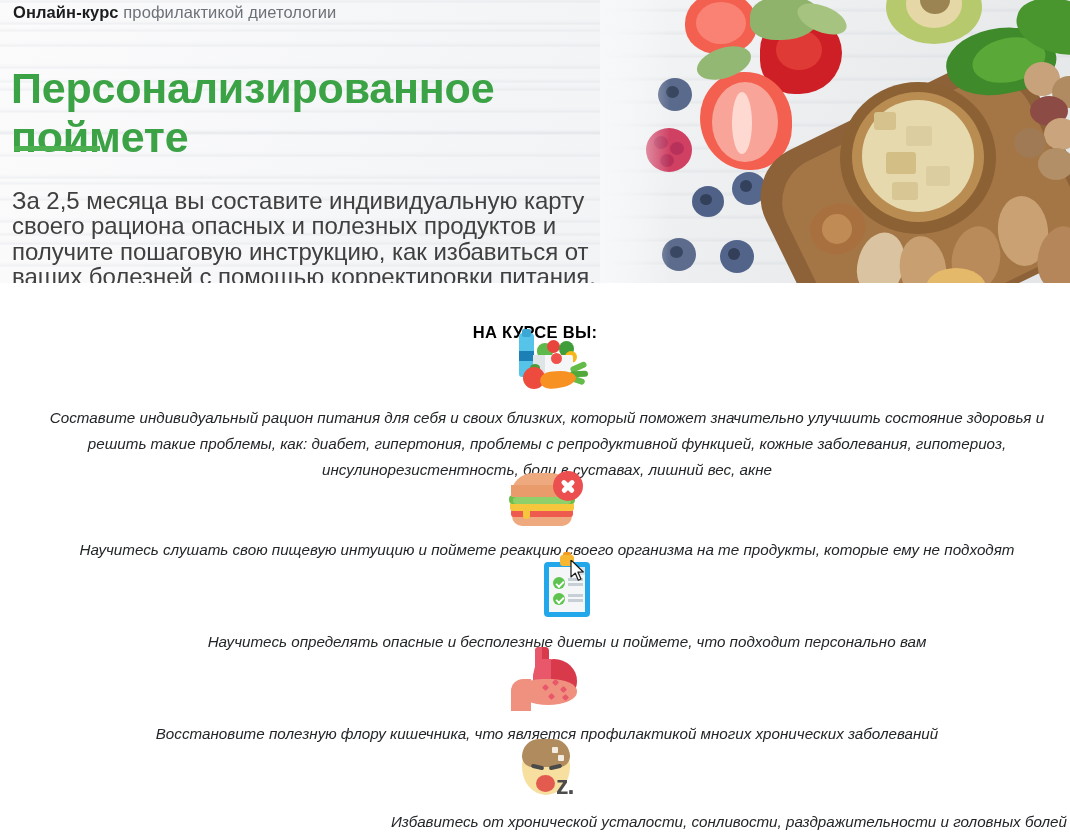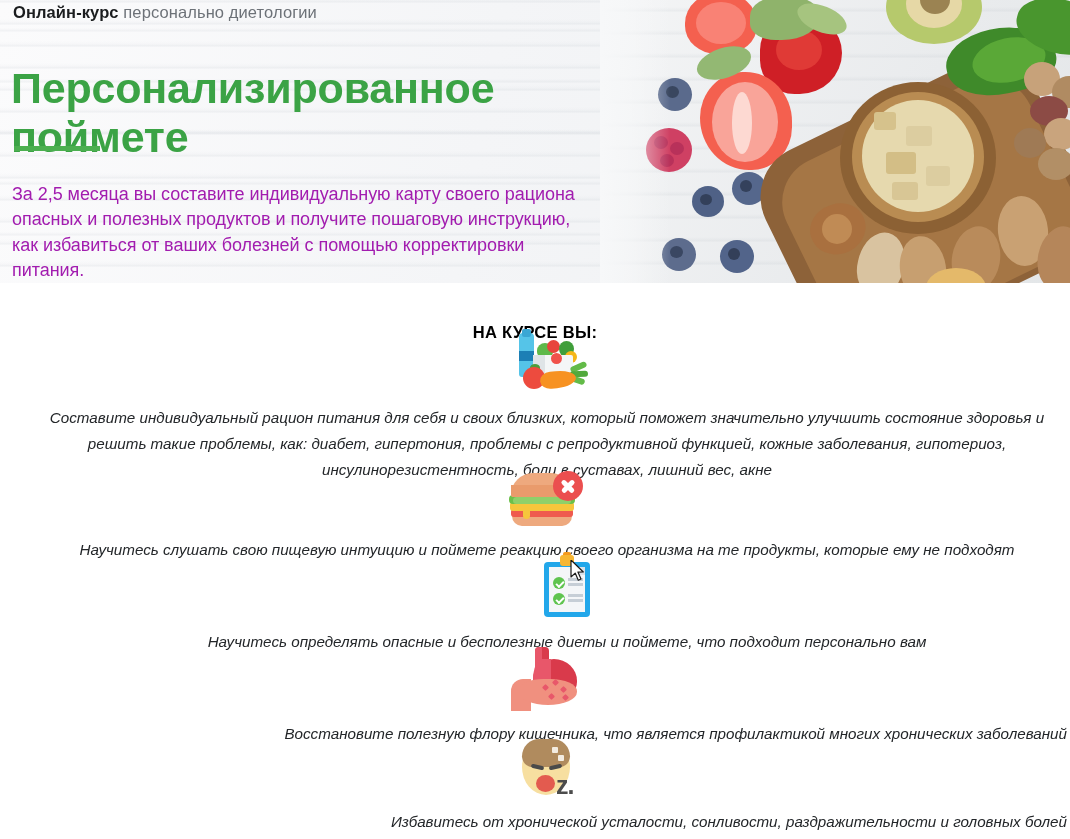--- a/index.html
+++ b/index.html
@@ -66,21 +66,21 @@
   .hero-title{
     position:absolute;left:11px;top:35px;width:580px;
     font-size:43px;line-height:49px;font-weight:700;color:#3ba345;
     letter-spacing:-.2px;
   }
   .hero-rule{
     position:absolute;left:14px;top:146px;width:86px;height:5px;background:#4caf50;
   }
   .hero-desc{
     position:absolute;left:12px;top:164px;width:585px;
-    font-size:18px;line-height:25.4px;color:#a21caf;letter-spacing:-.05px;
+    font-size:24px;line-height:25.4px;color:#404040;letter-spacing:-.05px;
   }
 
   
   .benefits{position:absolute;left:0;top:283px;width:1070px;height:556px;background:#fff;}
   .sect-title{
     position:absolute;left:0;top:26px;width:1070px;text-align:center;
     font-size:16.5px;font-weight:700;color:#000;letter-spacing:.3px;
   }
   .item{position:absolute;left:12px;width:1070px;}
   .item .icon-wrap{width:1070px;text-align:center;line-height:0;}
@@ -245,21 +245,21 @@
       <i class="o" style="left:258px;top:232px;width:46px;height:64px;background:#d9c3a0;border-radius:50% 50% 46% 46%;transform:rotate(14deg);"></i>
       <i class="o" style="left:300px;top:236px;width:46px;height:66px;background:#c79f70;border-radius:50%;transform:rotate(-8deg);"></i>
       <i class="o" style="left:352px;top:226px;width:48px;height:66px;background:#b98b5b;border-radius:50%;transform:rotate(10deg);"></i>
       <i class="o" style="left:398px;top:196px;width:50px;height:70px;background:#c9a173;border-radius:50%;transform:rotate(-6deg);"></i>
       <i class="o" style="left:438px;top:226px;width:44px;height:64px;background:#b5865a;border-radius:50%;transform:rotate(12deg);"></i>
       <i class="o" style="left:326px;top:268px;width:60px;height:40px;background:#e4b96a;border-radius:50%;"></i>
       <div class="photo-fade"></div>
     </div>
 
     <div class="hero-copy">
-      <div class="kicker"><b>Онлайн-курс</b><span> персонально диетологии</span></div>
+      <div class="kicker"><b>Онлайн-курс</b><span> профилактикой диетологии</span></div>
       <h1 class="hero-title">Персонализированное поймете</h1>
       <div class="hero-rule"></div>
       <p class="hero-desc">За 2,5 месяца вы составите индивидуальную карту своего рациона опасных и полезных продуктов и получите пошаговую инструкцию, как избавиться от ваших болезней с помощью корректировки питания.</p>
     </div>
   </section>
 
   <section class="benefits">
     <h2 class="sect-title">НА КУРСЕ ВЫ:</h2>
 
     <div class="item" style="top:48px;">
@@ -304,21 +304,21 @@
 
     <div class="item" style="top:366px;">
       <div class="icon-wrap">
         <span class="ic ic-stom">
           <i class="st-eso"></i><i class="st-eso2"></i><i class="st-dark"></i><i class="st-hl"></i>
           <i class="st-duo"></i><i class="st-duo2"></i><i class="st-light"></i>
           <i class="st-d st-d1"></i><i class="st-d st-d2"></i><i class="st-d st-d3"></i>
           <i class="st-d st-d4"></i><i class="st-d st-d5"></i>
         </span>
       </div>
-      <p class="txt" style="margin-top:10px;text-align:right;">Восстановите полезную флору кишечника, что является профилактикой многих хронических заболеваний</p>
+      <p class="txt" style="margin-top:10px;">Восстановите полезную флору кишечника, что является профилактикой многих хронических заболеваний</p>
     </div>
 
     <div class="item" style="top:452px;">
       <div class="icon-wrap">
         <span class="ic ic-sleep">
           <i class="sl-face"></i><i class="sl-hair"></i><i class="sl-hl1"></i><i class="sl-hl2"></i>
           <i class="sl-eye1"></i><i class="sl-eye2"></i><i class="sl-mouth"></i>
           <i class="sl-z">z.</i>
         </span>
       </div>

